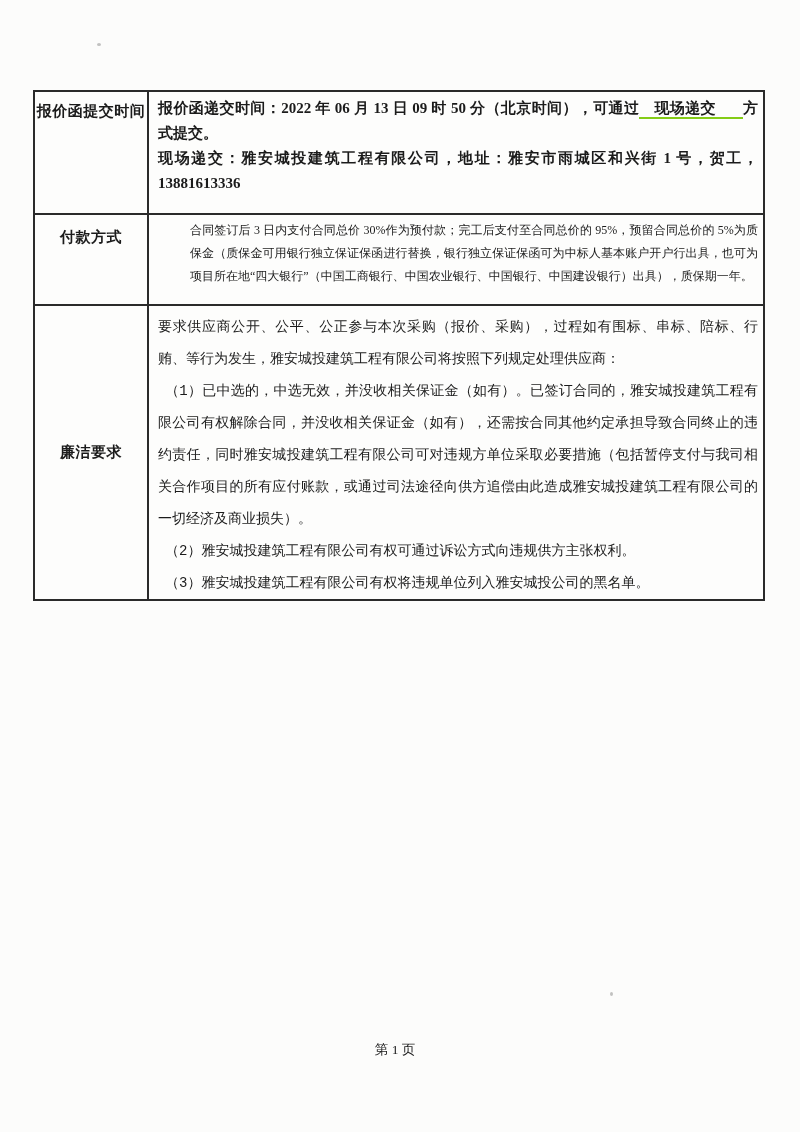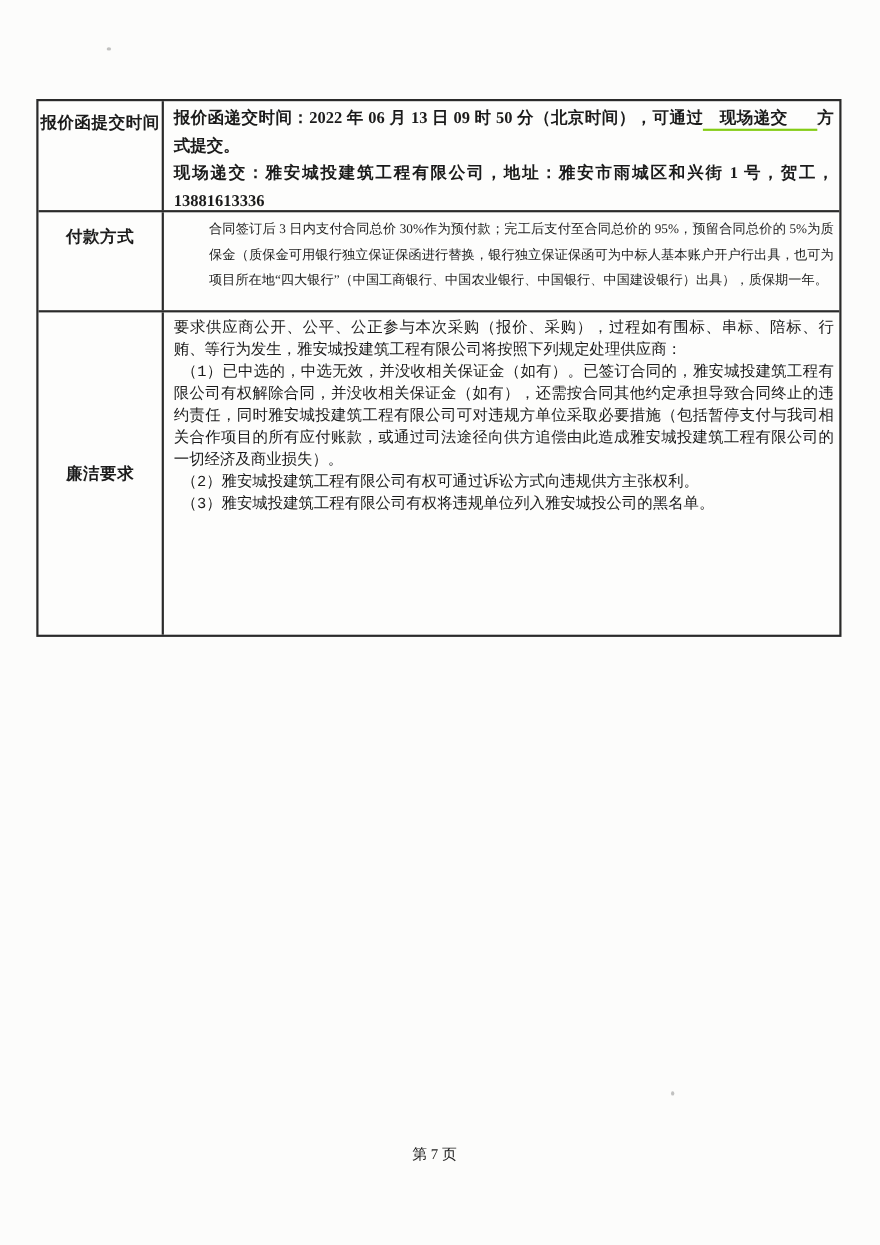--- a/index.html
+++ b/index.html
@@ -17,21 +17,21 @@
   .doc-table {
     position: absolute;
     left: 33px;
     top: 90px;
     width: 732px;
     border: 2px solid #2a2a2a;
     background: #fdfdfc;
   }
   .trow { display: flex; }
   .trow + .trow { border-top: 2px solid #2a2a2a; }
-  .trow-1 { height: 99px; }
+  .trow-1 { height: 121px; }
   .trow-2 { height: 91px; gap: 32px; }
   .trow-3 { height: 295px; }
   .cell-label {
     width: 114px;
     flex: 0 0 114px;
     border-right: 2px solid #2a2a2a;
     display: flex;
     justify-content: center;
     font-weight: bold;
     font-size: 15px;
@@ -57,21 +57,21 @@
   }
   .trow-2 .cell-content {
     font-size: 12px;
     line-height: 23px;
     text-align: justify;
     font-weight: 500;
   }
   .trow-3 .cell-content { padding-top: 5px; }
   .trow-3 .cell-content p {
     font-size: 14px;
-    line-height: 20px;
+    line-height: 32px;
     text-align: justify;
     font-weight: 500;
   }
   .num-para { text-indent: 7px; font-family: Liberation Mono, monospace; }
   .footer {
     position: absolute;
     top: 1041px;
     left: 0;
     width: 790px;
     text-align: center;
@@ -119,15 +119,15 @@
       <div class="cell-content">
         <p>要求供应商公开、公平、公正参与本次采购（报价、采购），过程如有围标、串标、陪标、行贿、等行为发生，雅安城投建筑工程有限公司将按照下列规定处理供应商：</p>
         <p class="num-para">（1）已中选的，中选无效，并没收相关保证金（如有）。已签订合同的，雅安城投建筑工程有限公司有权解除合同，并没收相关保证金（如有），还需按合同其他约定承担导致合同终止的违约责任，同时雅安城投建筑工程有限公司可对违规方单位采取必要措施（包括暂停支付与我司相关合作项目的所有应付账款，或通过司法途径向供方追偿由此造成雅安城投建筑工程有限公司的一切经济及商业损失）。</p>
         <p class="num-para">（2）雅安城投建筑工程有限公司有权可通过诉讼方式向违规供方主张权利。</p>
         <p class="num-para">（3）雅安城投建筑工程有限公司有权将违规单位列入雅安城投公司的黑名单。</p>
       </div>
     </div>
 
   </div>
 
-  <div class="footer">第 7 页</div>
+  <div class="footer">第 1 页</div>
 
 </div>
 
 </body></html>

